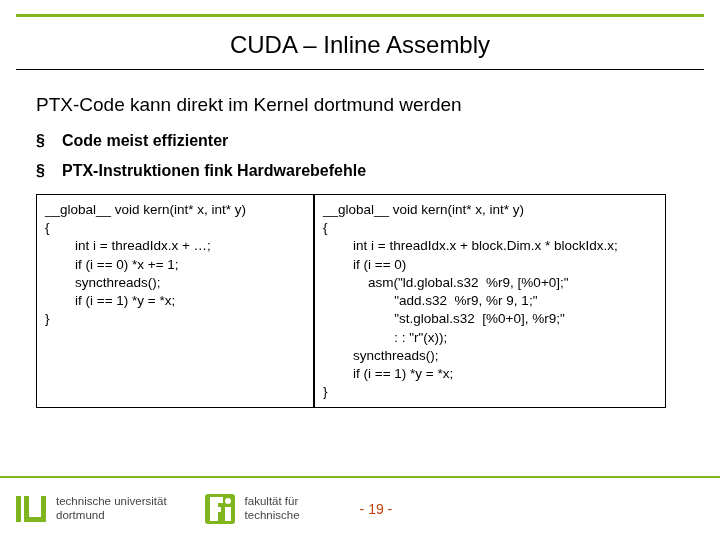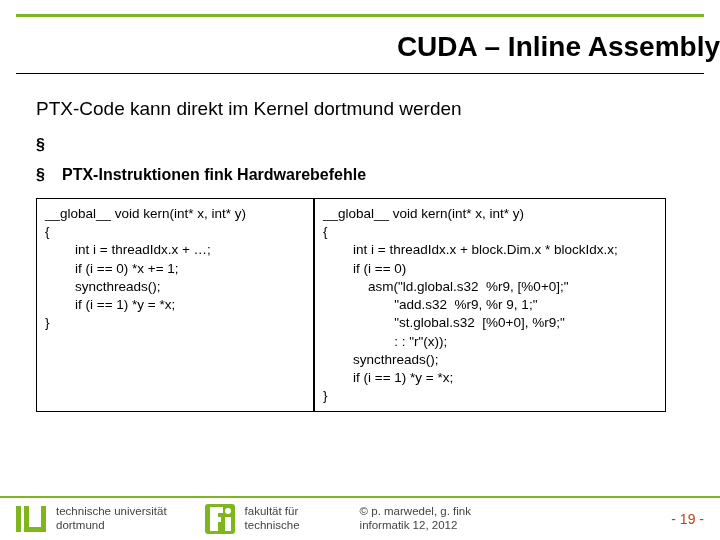--- a/index.html
+++ b/index.html
@@ -9,23 +9,23 @@
     background: #fff;
     font-family: Arial, Helvetica, sans-serif;
     color: #000;
     position: relative;
   }
   .top-rule {
     margin: 14px 16px 0 16px;
     border-top: 3px solid #7fb51d;
   }
   .title {
-    text-align: right;
-    font-size: 28px;
-    font-weight: bold;
+    text-align: center;
+    font-size: 24px;
+    font-weight: normal;
     padding: 14px 0 10px 0;
   }
   .title-rule {
     margin: 0 16px;
     border-top: 1px solid #000;
   }
   .content {
     padding: 24px 36px 0 36px;
   }
   .lead {
@@ -56,21 +56,21 @@
     white-space: pre;
     font-family: Arial, Helvetica, sans-serif;
   }
   .codebox.left { width: 278px; }
   .codebox.right { width: 352px; }
   .footer {
     position: absolute;
     bottom: 0;
     left: 0;
     right: 0;
-    height: 44px;
+    height: 64px;
     border-top: 2px solid #7fb51d;
     display: flex;
     align-items: center;
     padding: 17px 16px;
     font-size: 11.5px;
     color: #444;
     margin-top: 39px;
   }
   .tu-logo {
     display: flex;
@@ -151,20 +151,21 @@
 
 <div class="top-rule"></div>
 <div class="title">CUDA – Inline Assembly</div>
 <div class="title-rule"></div>
 
 <div class="content">
   <div class="lead">PTX-Code kann direkt im Kernel dortmund werden</div>
 
   <div class="bullet-row">
     <div class="bullet-mark">§</div>
+    <div class="bullet-text">Code meist effizienter</div>
   </div>
   <div class="bullet-row">
     <div class="bullet-mark">§</div>
     <div class="bullet-text">PTX-Instruktionen fink Hardwarebefehle</div>
   </div>
 
   <div class="boxes">
     <div class="codebox left">__global__ void kern(int* x, int* y)
 {
         int i = threadIdx.x + …;
@@ -197,18 +198,14 @@
   </div>
   <div class="fi-logo">
     <div class="fi-f"></div>
     <div class="fi-dot"></div>
     <div class="fi-i"></div>
   </div>
   <div class="fak-block">
     <div>fakultät für</div>
     <div>technische</div>
   </div>
-  <div class="cred-block">
-    <div>©  p. marwedel, g. fink</div>
-    <div>informatik 12,  2012</div>
-  </div>
   <div class="pagenum">-  19 -</div>
 </div>
 
 </body></html>

